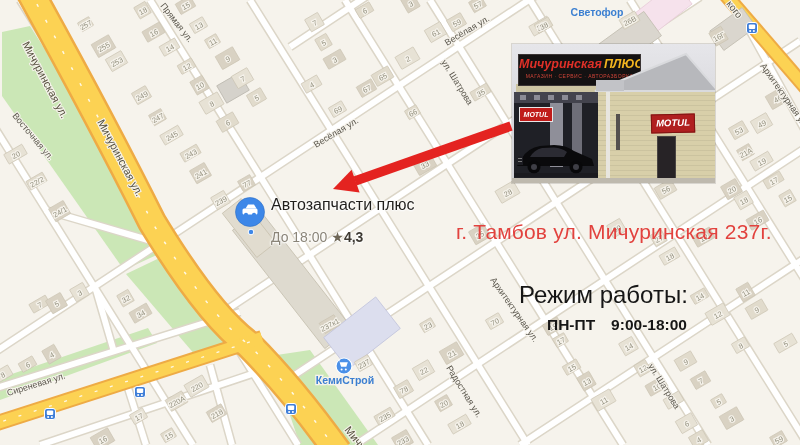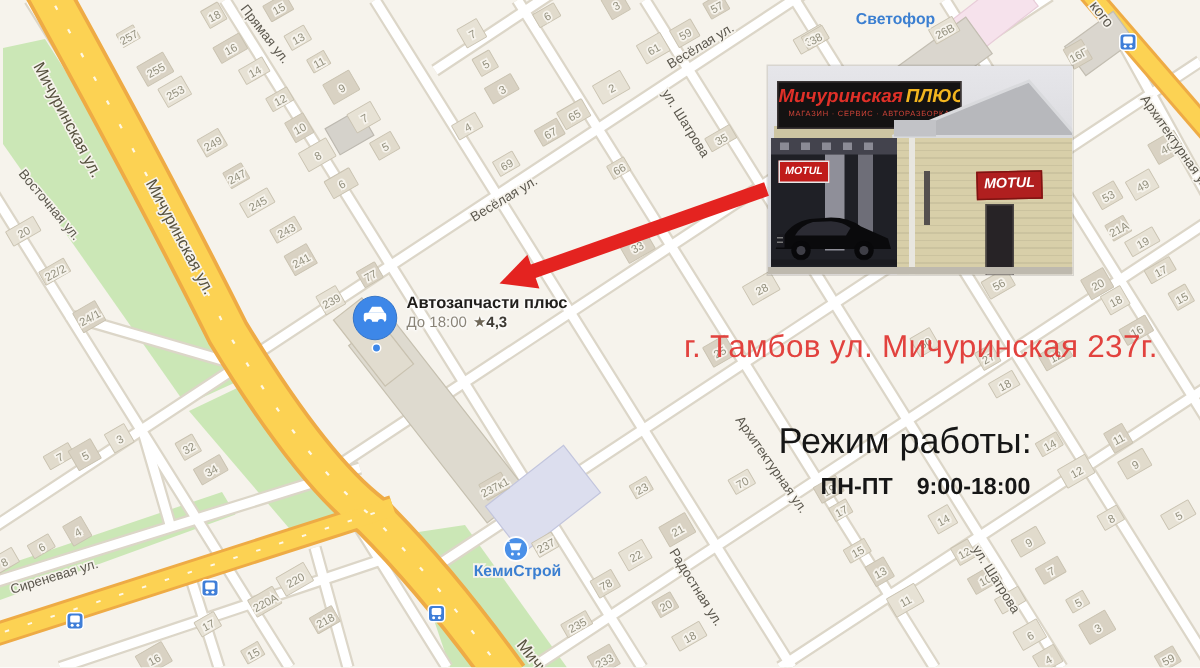--- a/index.html
+++ b/index.html
@@ -2,22 +2,22 @@
 <html><head>
 <meta charset="utf-8">
 <style>
   html,body{margin:0;padding:0;background:#fff}
   .stage{position:relative;width:800px;height:445px;overflow:hidden;background:#f6f3ec;
          font-family:"Liberation Sans",sans-serif;}
   #map-svg{position:absolute;left:0;top:0;z-index:0}
   
   .pin-label{position:absolute;left:271px;top:196px;z-index:15;line-height:1.15;
     text-shadow:0 0 2px #fff,0 0 2px #fff,0 0 3px #fff,0 1px 2px #fff;white-space:nowrap}
-  .pin-title{font-size:11px;font-weight:700;color:#211f1c}
-  .pin-sub{font-size:10px;color:#8a8478;margin-top:1px}
+  .pin-title{font-size:16px;font-weight:400;color:#211f1c}
+  .pin-sub{font-size:14px;color:#8a8478;margin-top:15px}
   .pin-sub .star{color:#6f6757;margin-left:4px}
   .pin-sub b{color:#3e3a33;font-weight:700}
   
   .address{position:absolute;left:456px;top:220px;z-index:20;font-size:21px;color:#e2423e;
     white-space:nowrap;letter-spacing:.2px}
   .hours{position:absolute;left:519px;top:281px;z-index:20;color:#161616;white-space:nowrap}
   .hours-title{font-size:24px}
   .hours-line{font-size:15.5px;font-weight:700;margin-left:28px;margin-top:7px}
   .hours-line .gap{display:inline-block;width:16px}
   

